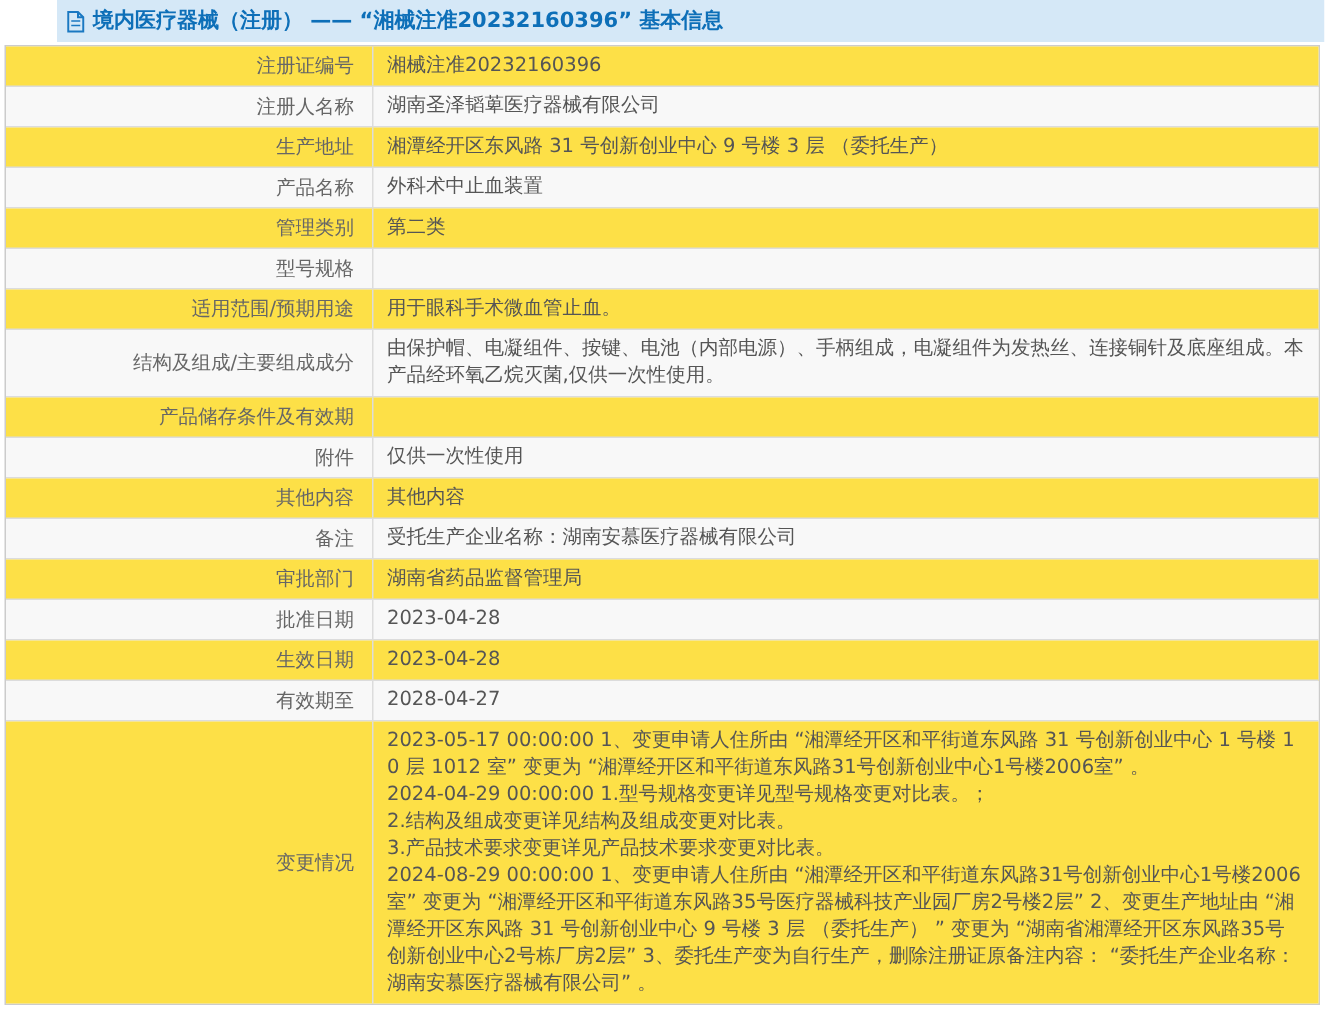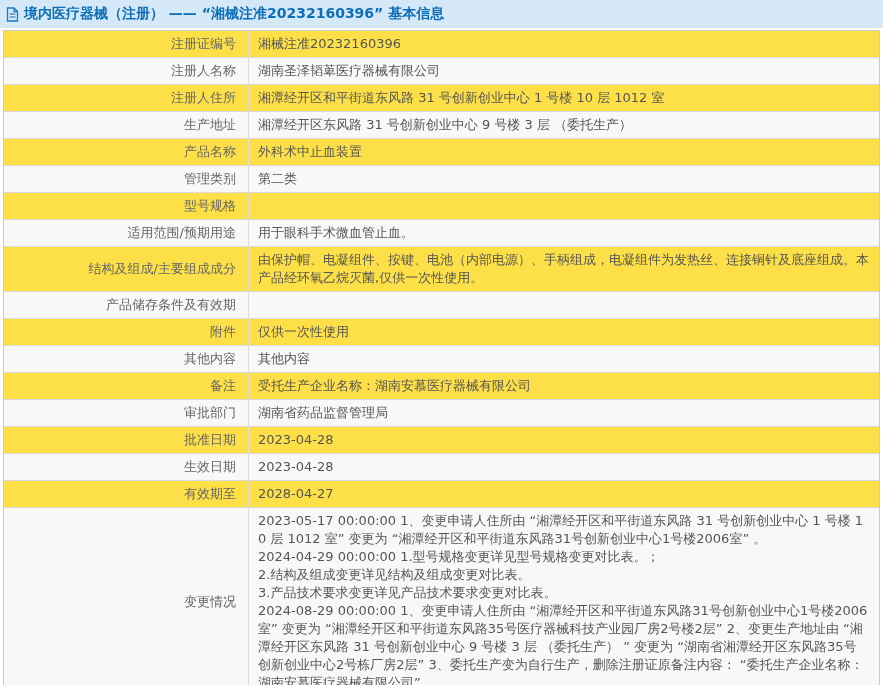--- a/index.html
+++ b/index.html
@@ -13,20 +13,21 @@
   .header {
     height: 28px;
     background: #d5e8f7;
     color: #0d6fb8;
     font-size: 14px;
     font-weight: bold;
     display: flex;
     align-items: center;
     padding: 0 6px;
     gap: 5px;
+    margin-left: 38px;
   }
   .doc-icon { display: inline-flex; align-items: center; }
   .info-table {
     margin: 2px 3px 2px 3px;
     border: 1px solid #cccccc;
   }
   .row {
     display: flex;
     align-items: stretch;
     border-bottom: 1px solid #dcdcdc;
@@ -79,26 +80,20 @@
   <div class="row">
     <div class="label-cell">注册证编号</div>
     <div class="value-cell">
         <span class="value-text">湘械注准20232160396</span>
       </div>
   </div>
   <div class="row">
     <div class="label-cell">注册人名称</div>
     <div class="value-cell">
         <span class="value-text">湖南圣泽韬萆医疗器械有限公司</span>
-      </div>
-  </div>
-  <div class="row">
-    <div class="label-cell">注册人住所</div>
-    <div class="value-cell">
-        <span class="value-text">湘潭经开区和平街道东风路 31 号创新创业中心 1 号楼 10 层 1012 室</span>
       </div>
   </div>
   <div class="row">
     <div class="label-cell">生产地址</div>
     <div class="value-cell">
         <span class="value-text">湘潭经开区东风路 31 号创新创业中心 9 号楼 3 层 （委托生产）</span>
       </div>
   </div>
   <div class="row">
     <div class="label-cell">产品名称</div>

